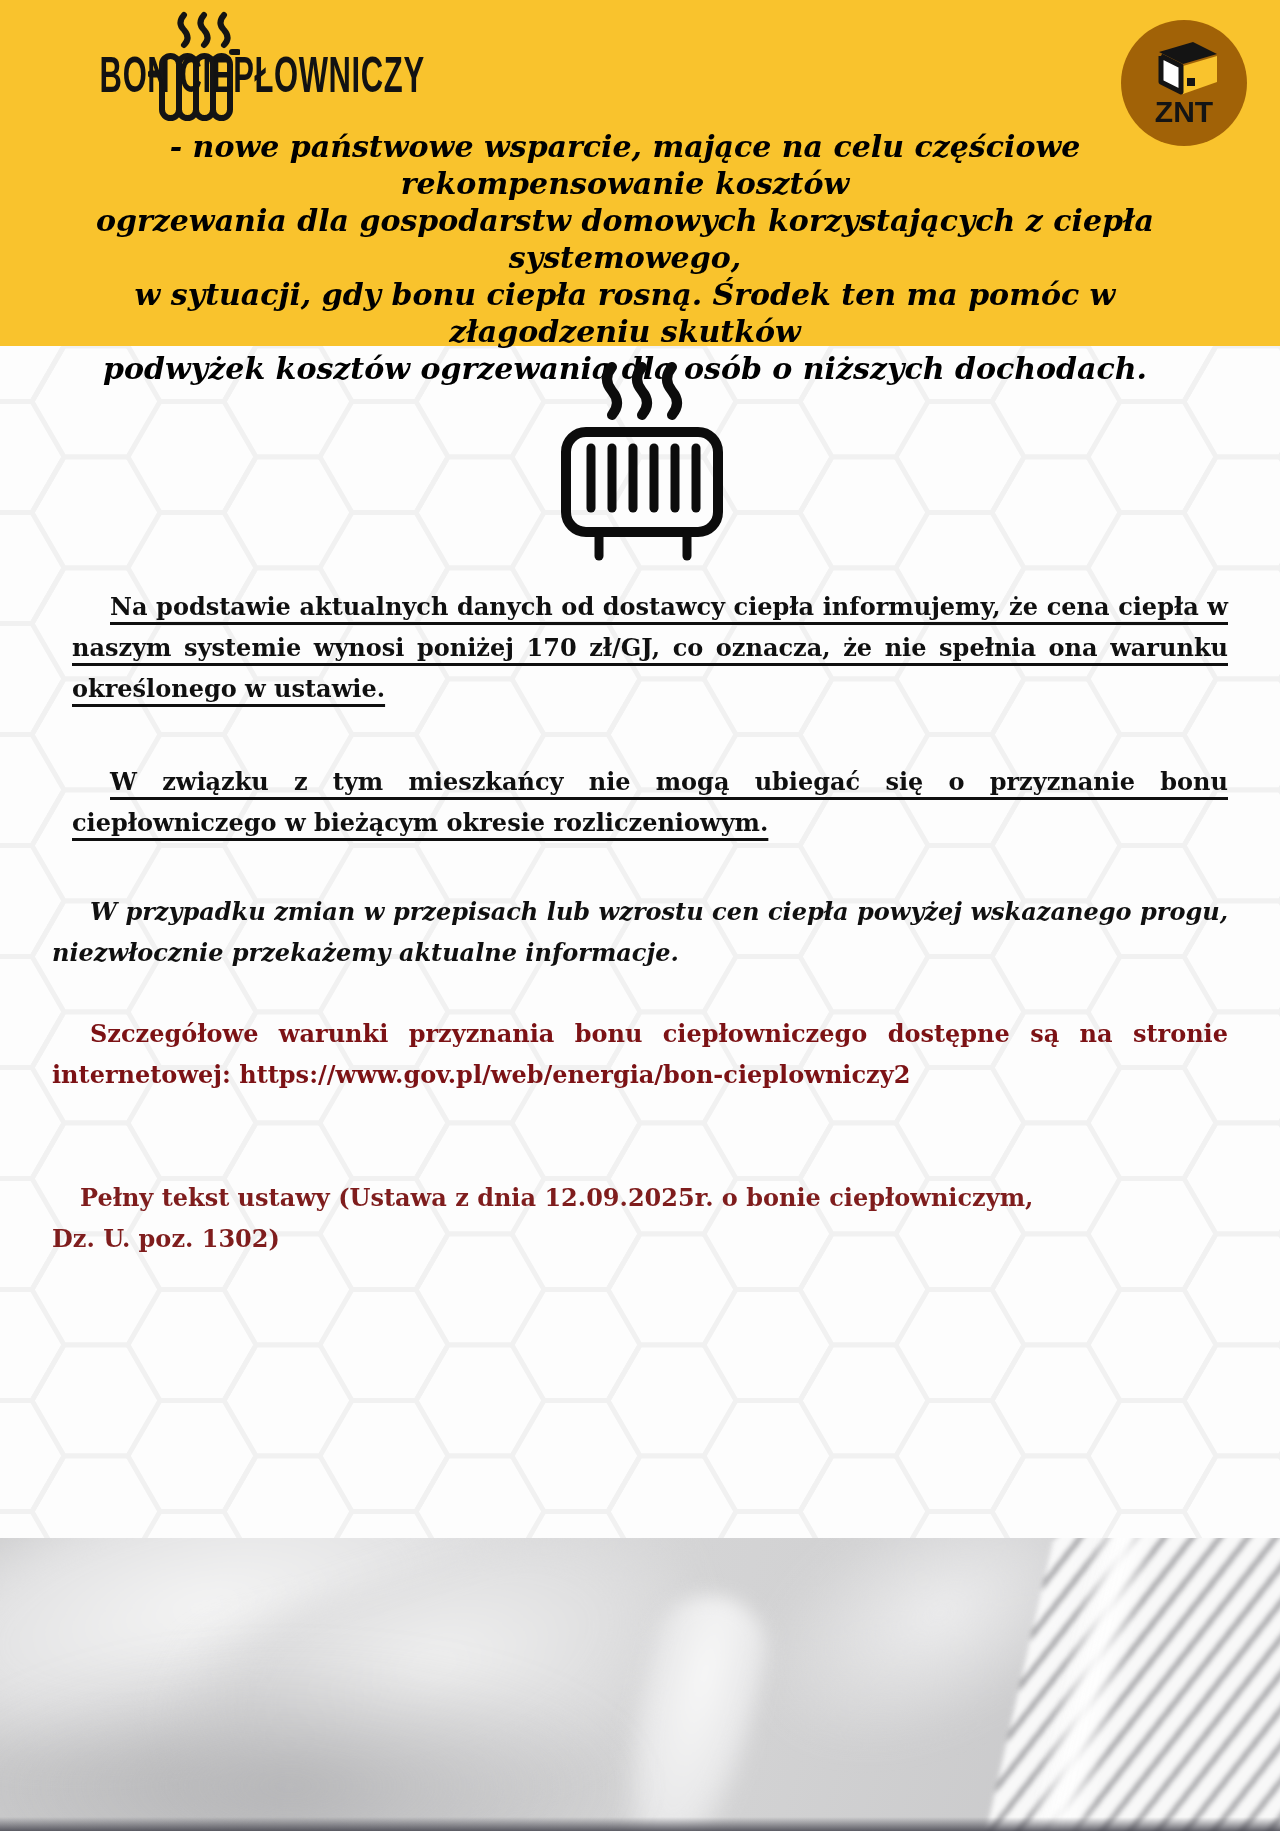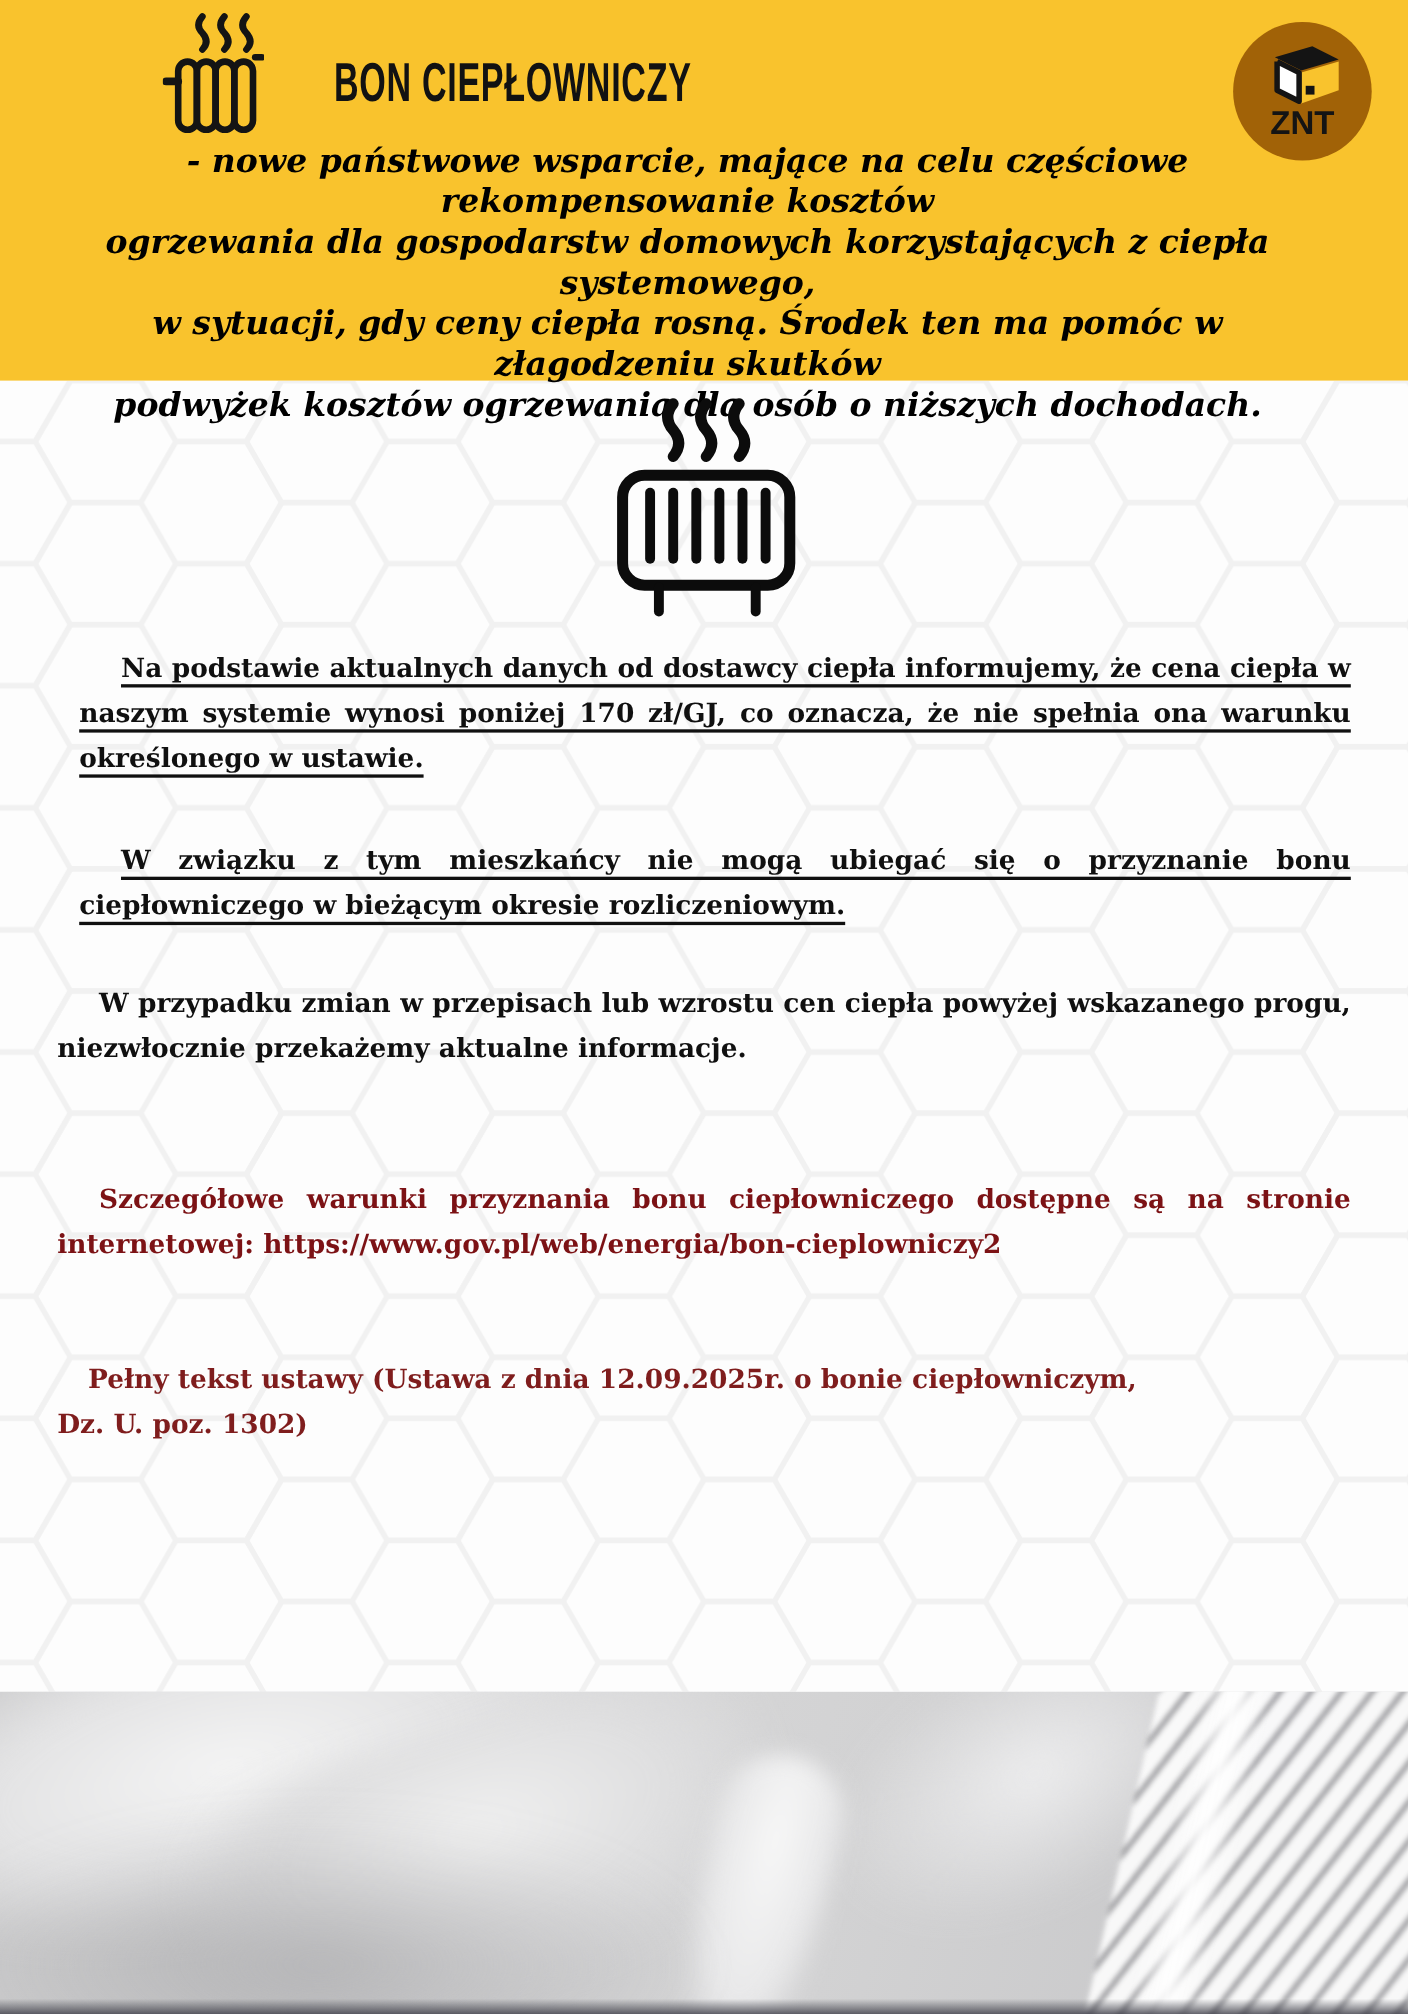--- a/index.html
+++ b/index.html
@@ -4,39 +4,39 @@
 <style>
   html,body { margin:0; padding:0; background:#ffffff; }
   .poster {
     position:relative; width:1280px; height:1831px;
     background:#fdfdfd; overflow:hidden;
     font-family:"DejaVu Serif", serif; color:#101010;
   }
   
   .header { position:absolute; top:0; left:0; width:1280px; height:346px; background:#F9C32D; }
   .header-radiator { position:absolute; left:148px; top:10px; width:92px; height:120px; }
-  .title-row { position:absolute; top:46px; left:0; width:1042px; display:flex; justify-content:center;
+  .title-row { position:absolute; top:46px; left:0; width:1042px; display:flex; 
                padding-right:110px; box-sizing:border-box; }
   .title { font-family:"Liberation Sans", sans-serif; font-weight:800; font-size:50px; line-height:58px;
            transform:scaleX(0.62); transform-origin:center; white-space:nowrap; color:#121212; letter-spacing:1px; }
   .logo-circle { position:absolute; right:33px; top:20px; width:126px; height:126px; border-radius:50%;
                  background:#a16207; }
   .intro { position:absolute; top:128px; left:40px; width:1170px; text-align:center;
            font-style:italic; font-weight:bold; font-size:30px; line-height:37px; color:#000000; }
   
   .hex-bg { position:absolute; top:346px; left:0; width:1280px; height:1192px; }
   
   .body-radiator { position:absolute; left:553px; top:360px; width:178px; height:206px; }
   
   .content { position:absolute; top:586px; left:52px; width:1176px; font-weight:bold;
              font-size:24px; line-height:41px; }
   .para { text-align:justify; text-indent:38px; margin:0 0 52px 0; }
   .para.u { text-decoration:underline; text-underline-offset:7px; text-decoration-thickness:2.5px;margin-left:20px; }
   .para.m-p3 { margin-bottom:48px; }
-  .para.m-last { margin-bottom:96px; }
+  .para.m-last { margin-bottom:40px;font-style:italic; }
   .notice { color:#7C1215; text-align:justify; text-indent:38px; margin:0 0 82px 0; }
   .law { color:#7f1d1d; margin:0; }
   .law-line1 { text-indent:28px; }
   
   .photo { position:absolute; top:1538px; left:0; width:1280px; height:293px; overflow:hidden;
            background:linear-gradient(105deg,#cbcbcc 0%, #d8d8d9 35%, #d2d2d3 60%, #c4c4c6 100%); }
   .photo > div { position:absolute; }
   .ph-sleeve { left:-80px; top:-60px; width:640px; height:270px; transform:rotate(-12deg);
     background:radial-gradient(ellipse at 45% 45%, #f4f4f4 0%, #e3e3e4 45%, rgba(227,227,228,0) 72%);
     filter:blur(14px); }
@@ -110,21 +110,21 @@
           <polyline points="40,36 40,62 60,72 60,46 40,36" fill="#ffffff" stroke="#141414" stroke-width="5" stroke-linejoin="round"></polyline>
           <rect x="66" y="58" width="8" height="8" fill="#141414"></rect>
         </g>
         <text x="63" y="102" text-anchor="middle" fill="#141414" font-family="Liberation Sans, sans-serif" font-weight="bold" font-size="30" transform="scale(1,1)">ZNT</text>
       </svg>
     </div>
 
     <div class="intro">
       <div>- nowe państwowe wsparcie, mające na celu częściowe rekompensowanie kosztów</div>
       <div>ogrzewania dla gospodarstw domowych korzystających z ciepła systemowego,</div>
-      <div>w sytuacji, gdy ceny ciepła rosną. Środek ten ma pomóc w złagodzeniu skutków</div>
+      <div>w sytuacji, gdy bonu ciepła rosną. Środek ten ma pomóc w złagodzeniu skutków</div>
       <div>podwyżek kosztów ogrzewania dla osób o niższych dochodach.</div>
     </div>
   </div>
 
   <svg class="body-radiator" viewBox="0 0 178 206" xmlns="http://www.w3.org/2000/svg">
     <g fill="none" stroke="#0c0c0c" stroke-linecap="round">
       <path stroke-width="10" d="M59 7 q-10 12 0 24 q10 12 0 24"></path>
       <path stroke-width="10" d="M89 7 q-10 12 0 24 q10 12 0 24"></path>
       <path stroke-width="10" d="M119 7 q-10 12 0 24 q10 12 0 24"></path>
       <rect x="13" y="72" width="152" height="100" rx="20" stroke-width="10"></rect>

